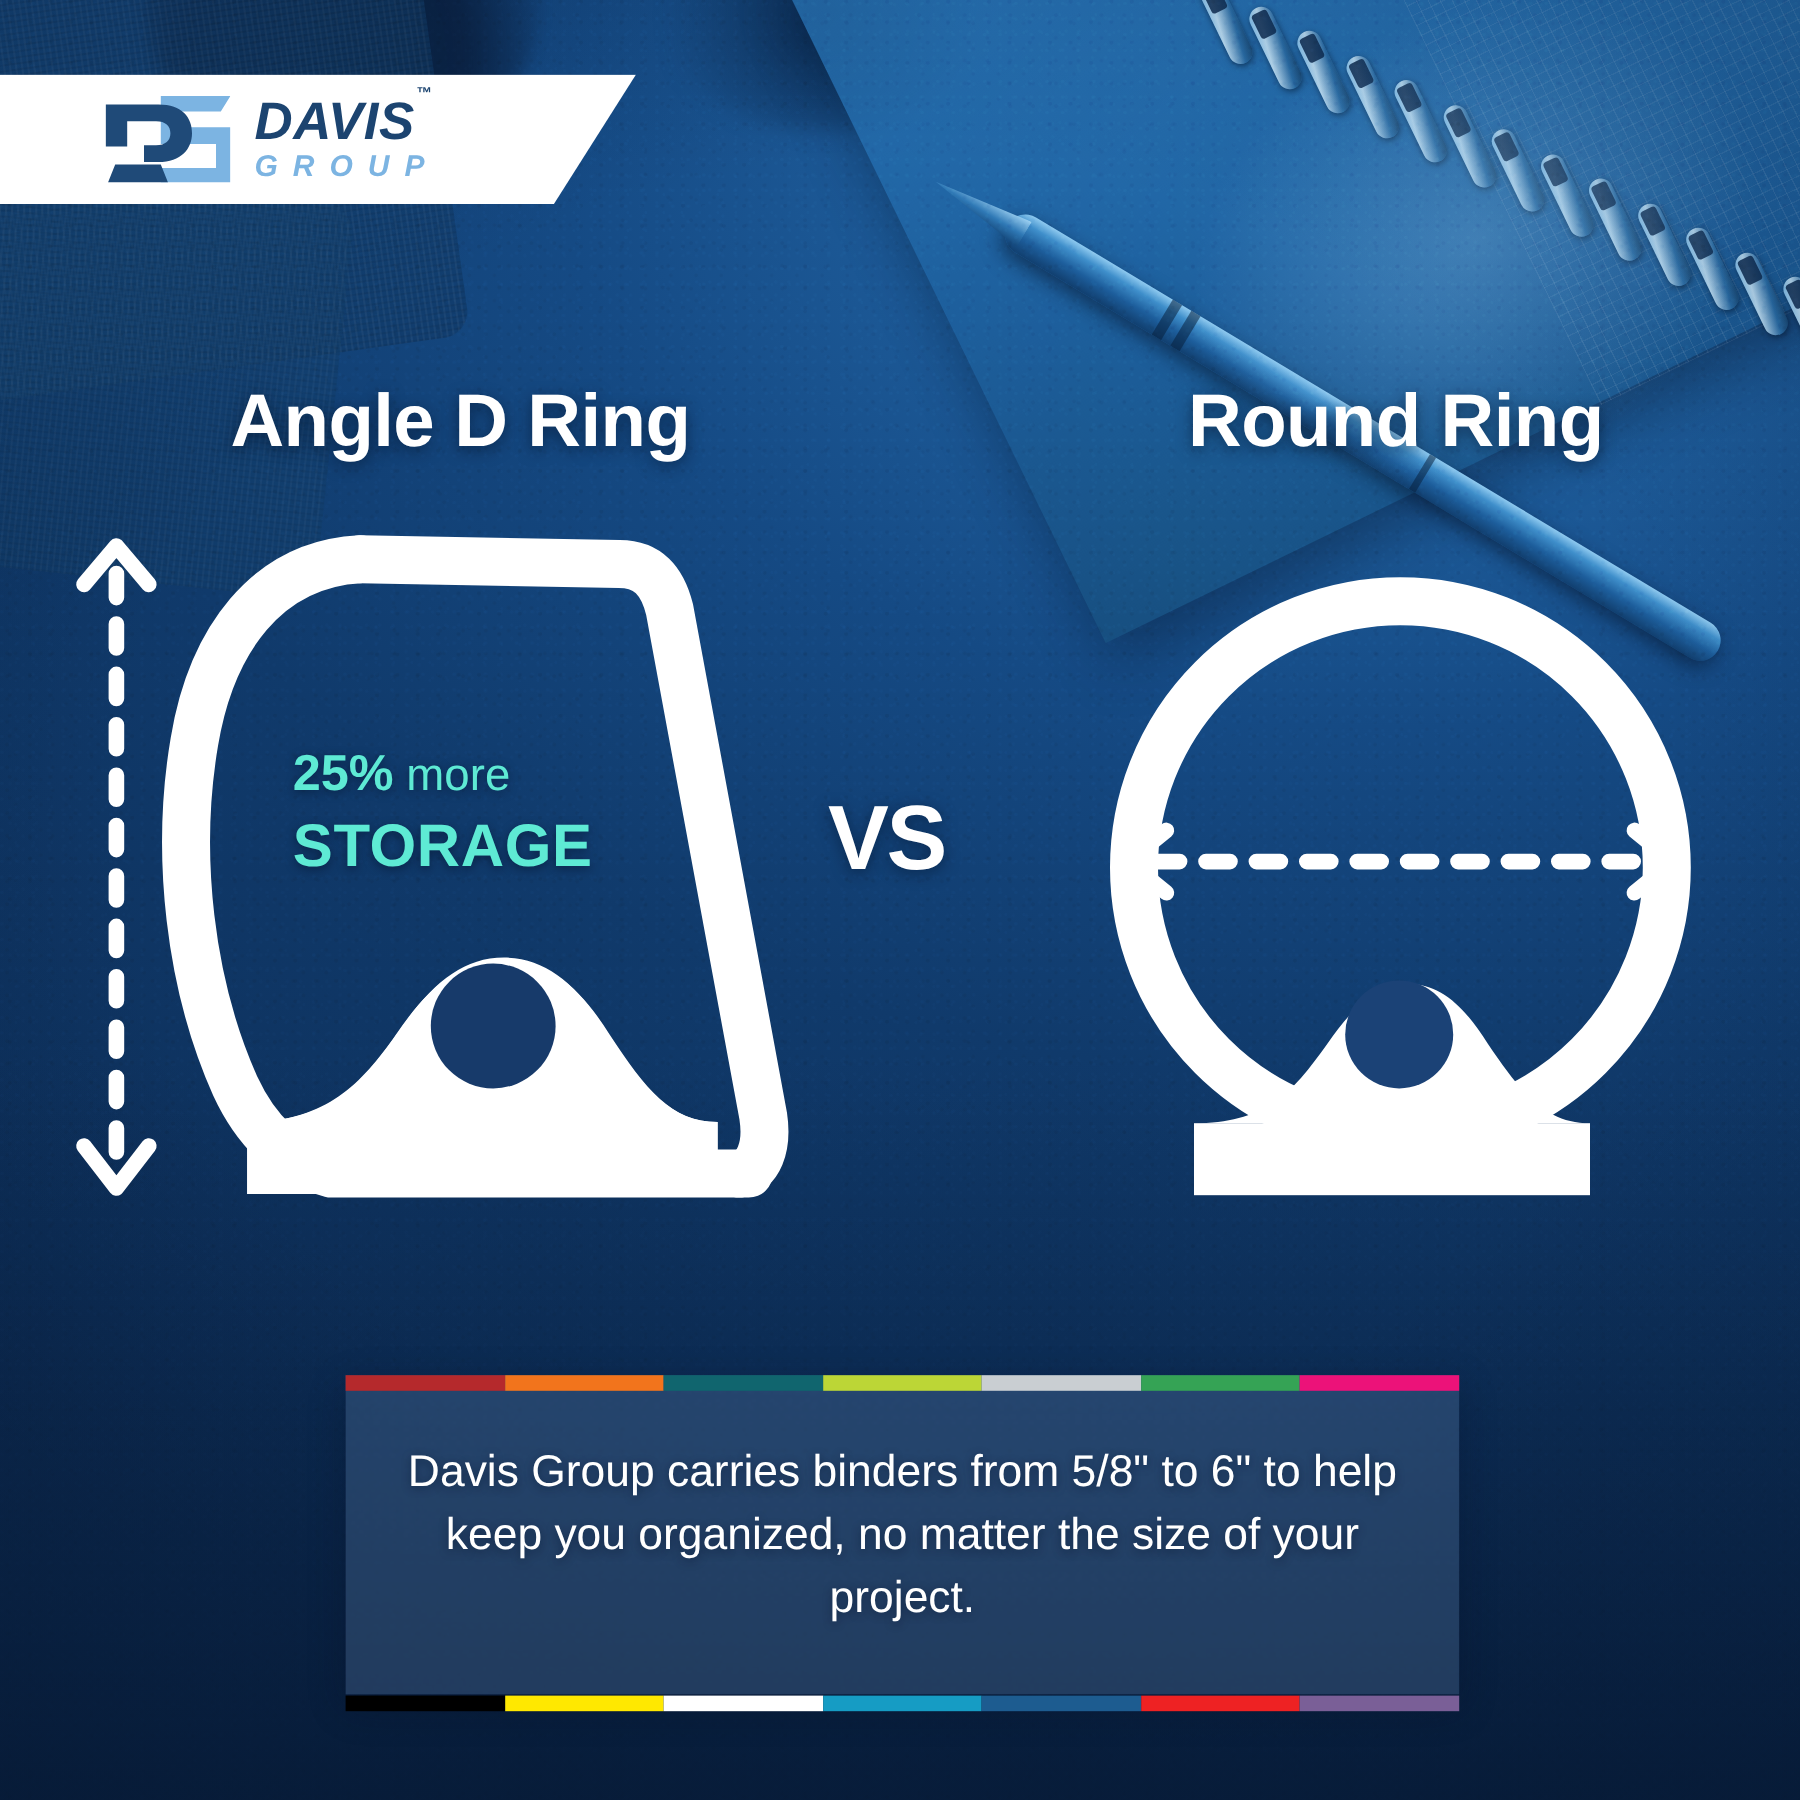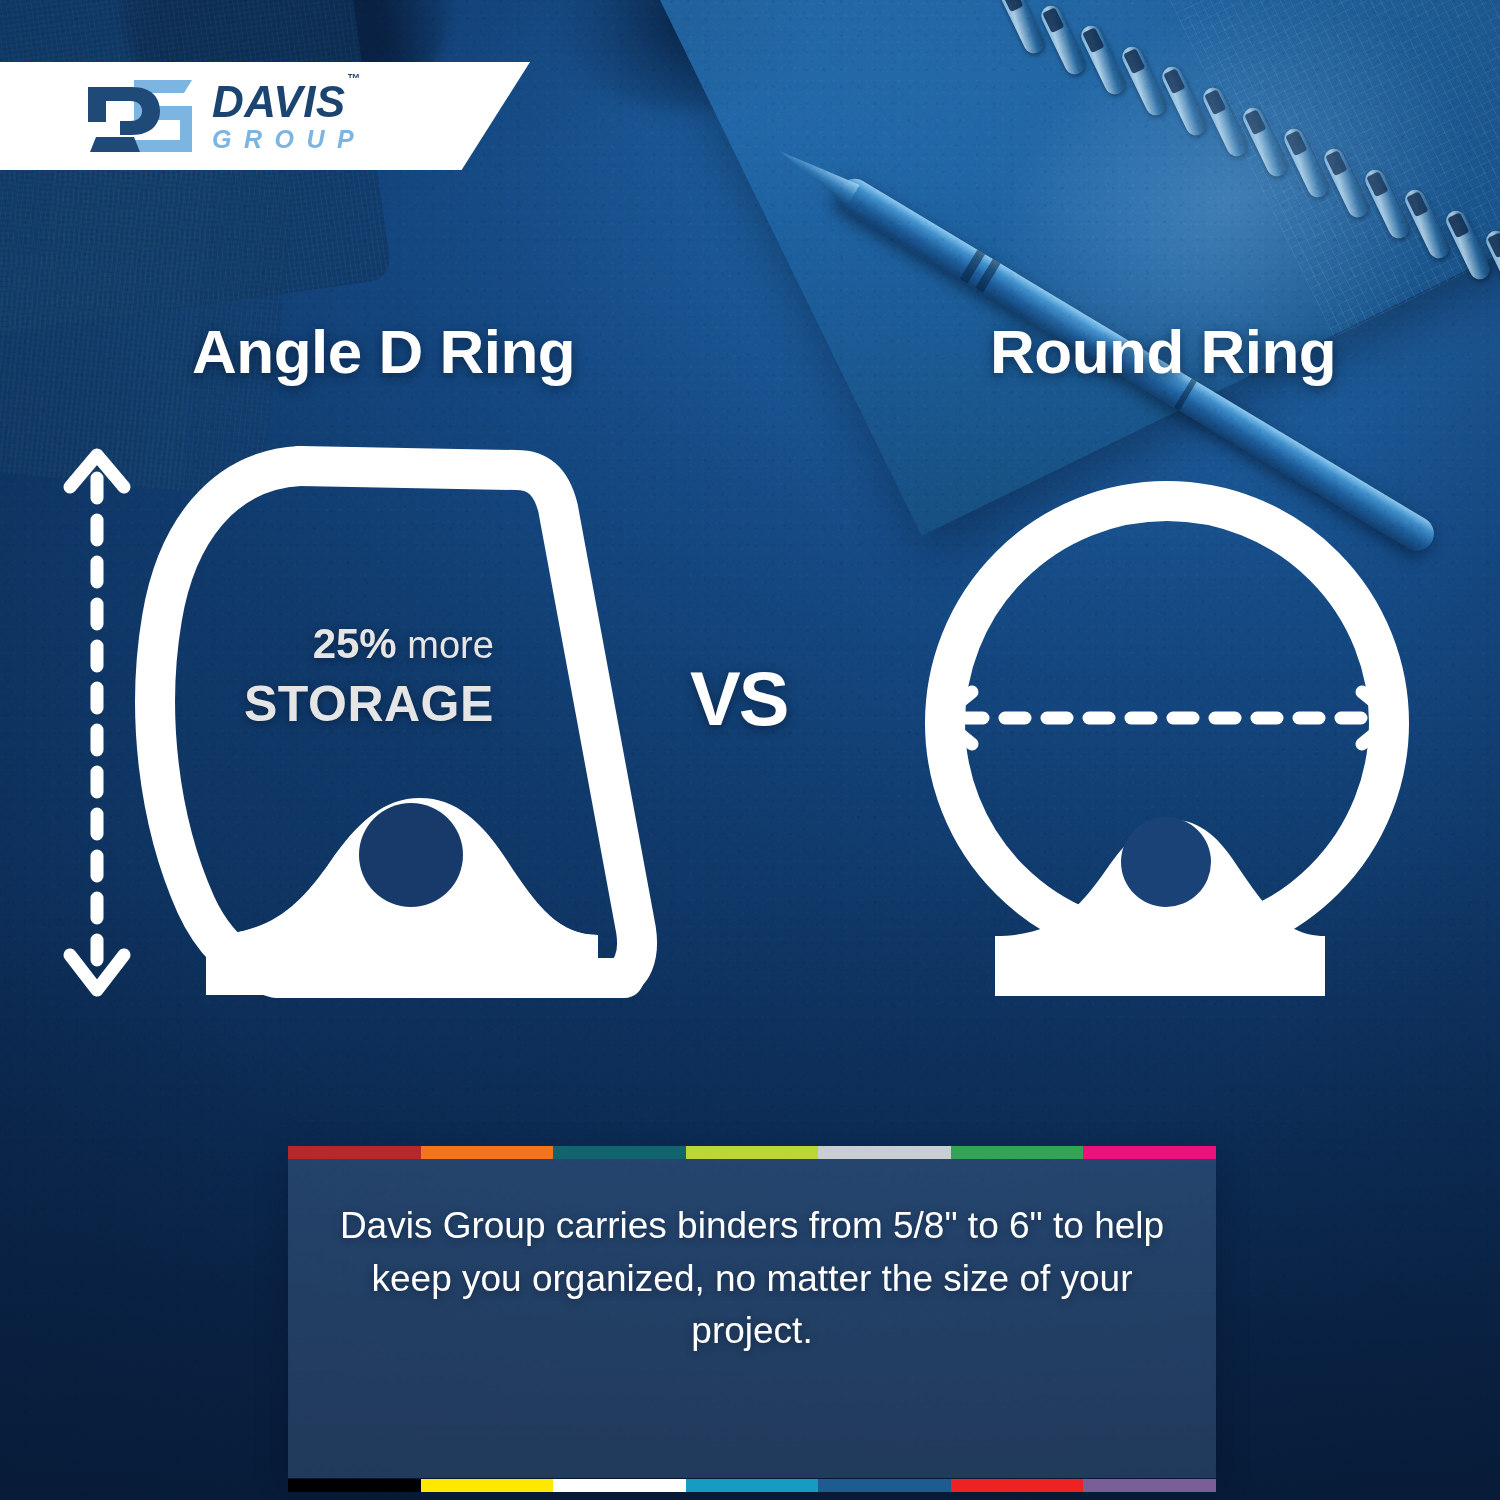--- a/index.html
+++ b/index.html
@@ -174,32 +174,32 @@
     position:absolute;left:690px;top:655px;
     font-size:76px;font-weight:700;color:#fff;letter-spacing:-2px;
     text-shadow:0 3px 12px rgba(3,16,38,.5);
   }
 
   
   .diagram{position:absolute;left:0;top:0;width:1500px;height:1500px;overflow:visible;}
 
   .ring-label{
     position:absolute;
-    color:#e5e5e5;text-align:right;
+    color:#5eead4;text-align:left;
     text-shadow:0 2px 8px rgba(3,16,38,.5);
     line-height:1.04;
   }
   #storage-label{left:244px;top:622px;}
   .lbl-line1{font-size:38px;font-weight:400;}
   .lbl-line1 b{font-weight:700;font-size:42px;}
   .lbl-line2{font-size:50px;font-weight:700;letter-spacing:.5px;margin-top:12px;}
 
   
   .caption-panel{
-    position:absolute;left:288px;top:1146px;width:928px;height:332px;
+    position:absolute;left:288px;top:1146px;width:928px;height:266px;
     background:rgba(118,156,200,.24);
     backdrop-filter:blur(1px);
     box-shadow:0 10px 30px rgba(3,14,34,.30);
   }
   .strip{position:absolute;left:0;display:flex;height:13px;width:100%;}
   .strip.top{top:0;}
   .strip.bottom{bottom:-14px;}
   .strip span{flex:1 1 0;display:block;height:100%;}
   .caption-text{
     position:absolute;left:34px;right:34px;top:54px;

